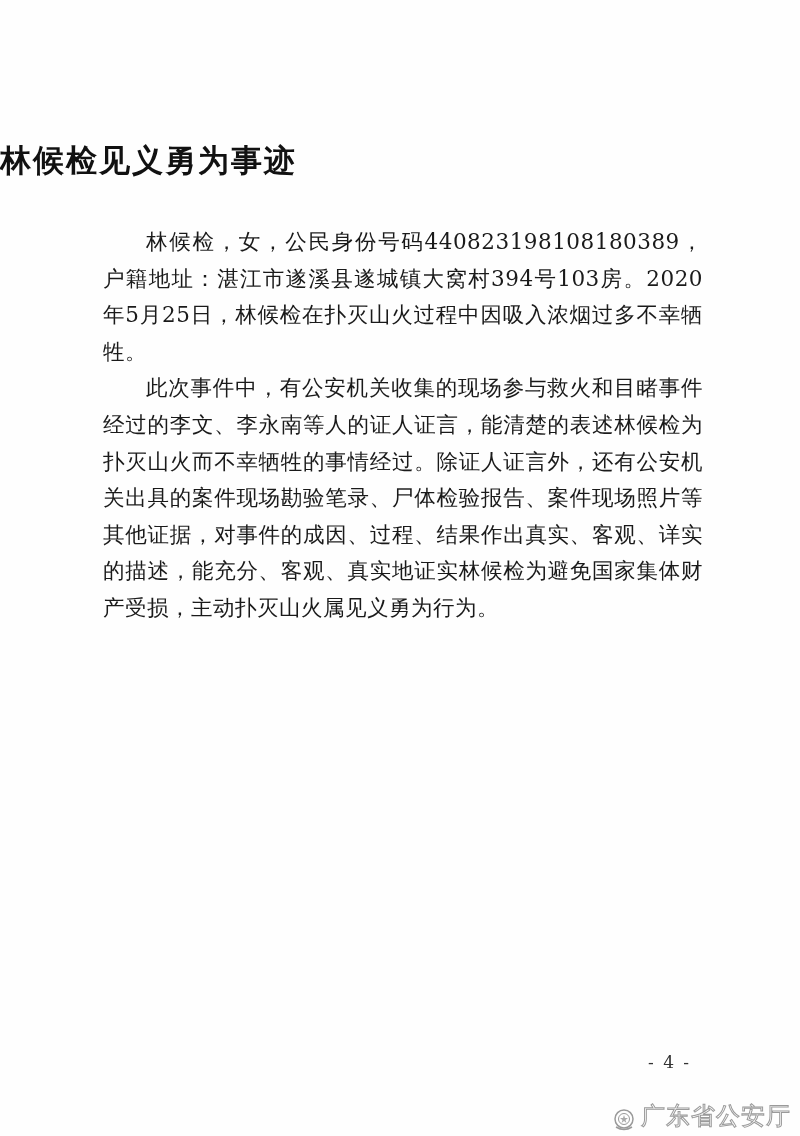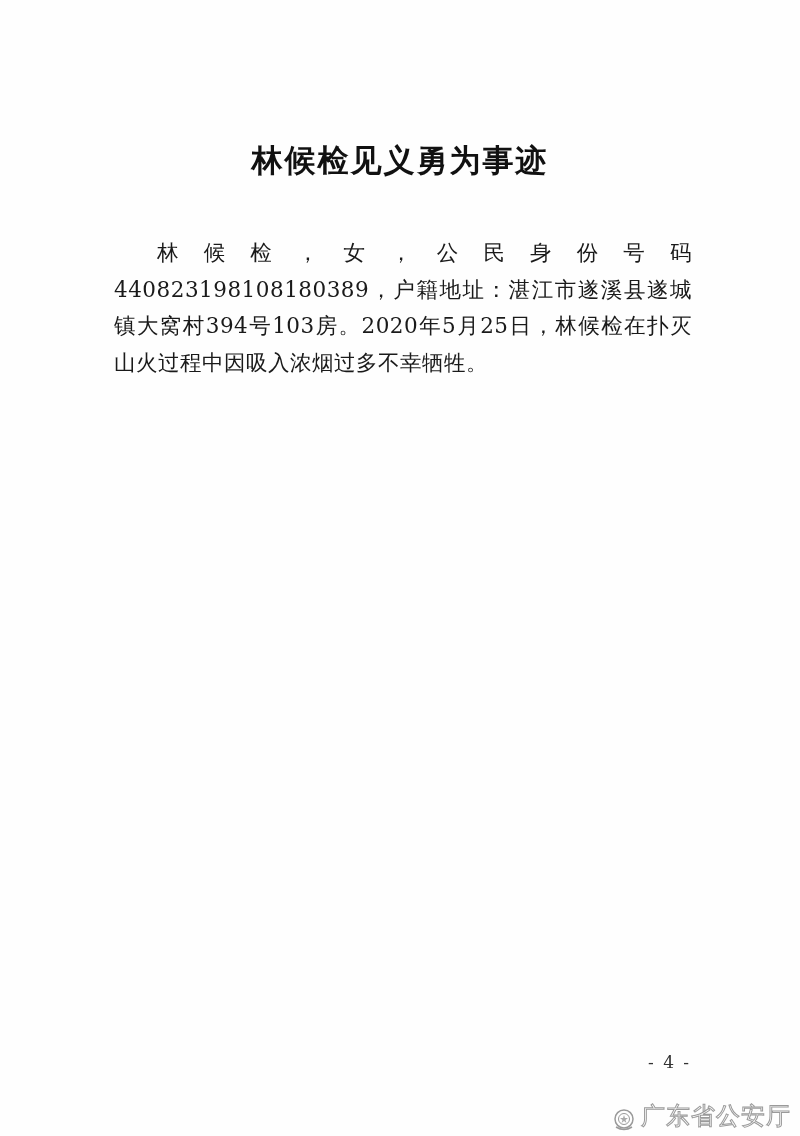--- a/index.html
+++ b/index.html
@@ -19,35 +19,34 @@
     position: absolute;
     left: 0; top: 0;
     width: 800px; height: 1136px;
     background: #fefefe;
   }
   .title {
     position: absolute;
     top: 140px;
     left: 0;
     width: 800px;
-    text-align: center;
     font-family: Liberation Serif, serif;
     font-weight: bold;
     font-size: 31px;
     letter-spacing: 2px;
     color: #111;
   }
   .body-text {
     position: absolute;
     left: 103px;
     top: 224px;
     width: 600px;
   }
   .para {
-    margin: 11px;
+    margin: 0;
     font-size: 21.5px;
     line-height: 36.6px;
     text-align: justify;
     text-indent: 43px;
     letter-spacing: 0.5px;
     color: #1a1a1a;
   }
   .page-number {
     position: absolute;
     top: 1052px;
@@ -79,20 +78,21 @@
 </style>
 </head>
 <body>
 
 <div class="page">
 
   <div class="title">林候检见义勇为事迹</div>
 
   <div class="body-text">
     <p class="para">林候检，女，公民身份号码440823198108180389，户籍地址：湛江市遂溪县遂城镇大窝村394号103房。2020年5月25日，林候检在扑灭山火过程中因吸入浓烟过多不幸牺牲。</p>
+    <p class="para">此次事件中，有公安机关收集的现场参与救火和目睹事件经过的李文、李永南等人的证人证言，能清楚的表述林候检为扑灭山火而不幸牺牲的事情经过。除证人证言外，还有公安机关出具的案件现场勘验笔录、尸体检验报告、案件现场照片等其他证据，对事件的成因、过程、结果作出真实、客观、详实的描述，能充分、客观、真实地证实林候检为避免国家集体财产受损，主动扑灭山火属见义勇为行为。</p>
   </div>
 
   <div class="page-number">- 4 -</div>
 
   <div class="watermark">
     <span class="emblem">
       <svg width="24" height="24" viewBox="0 0 24 24">
         <circle cx="12" cy="11" r="9" fill="none" stroke="#9a9a9a" stroke-width="1.5"></circle>
         <circle cx="12" cy="11" r="5.5" fill="none" stroke="#9a9a9a" stroke-width="1"></circle>
         <polygon points="12,7 13,10 16,10 13.5,12 14.5,15 12,13 9.5,15 10.5,12 8,10 11,10" fill="#aaa"></polygon>

